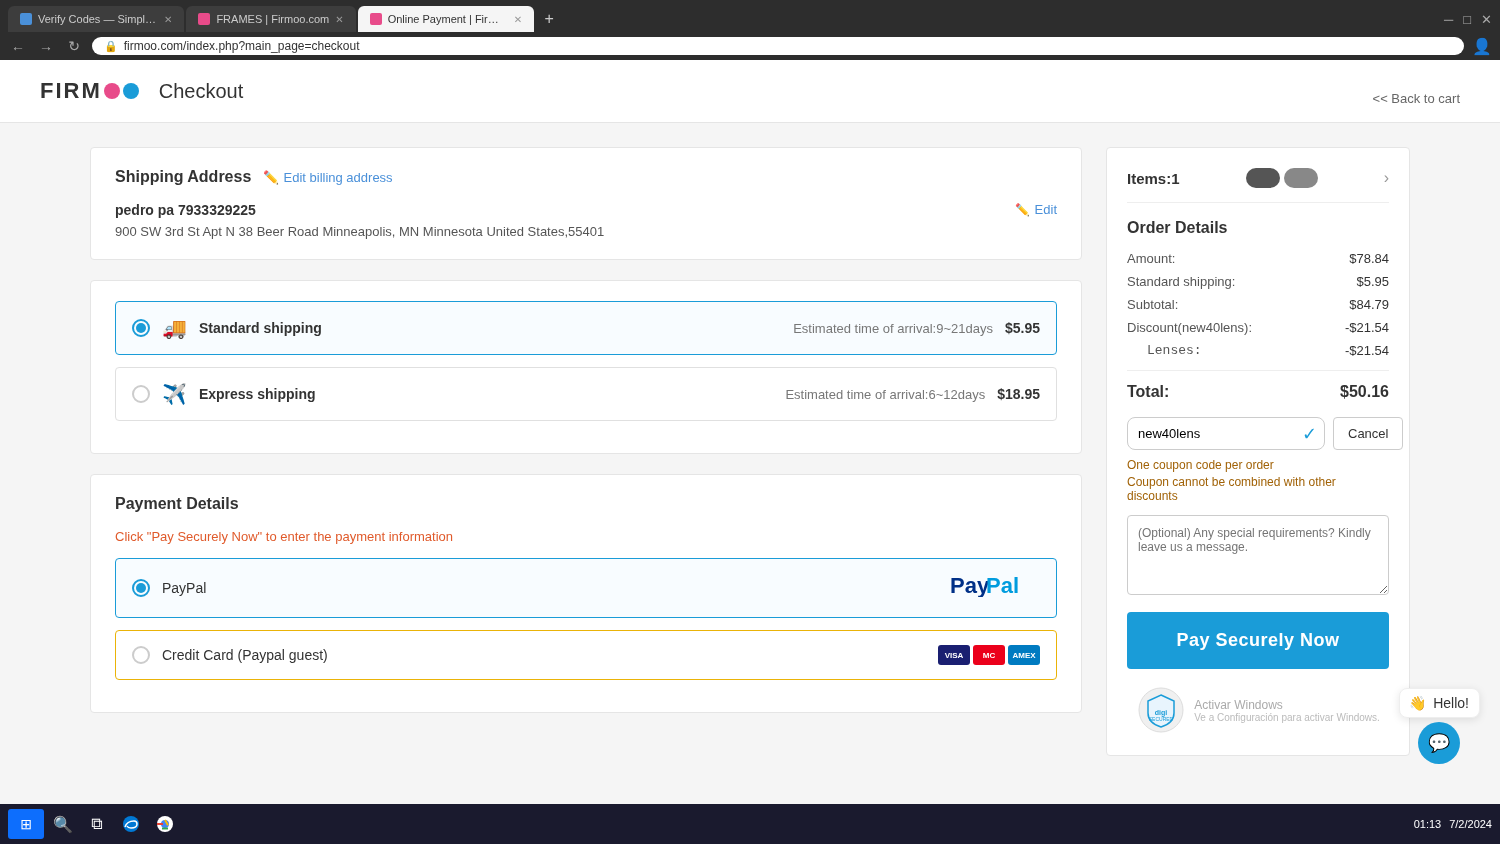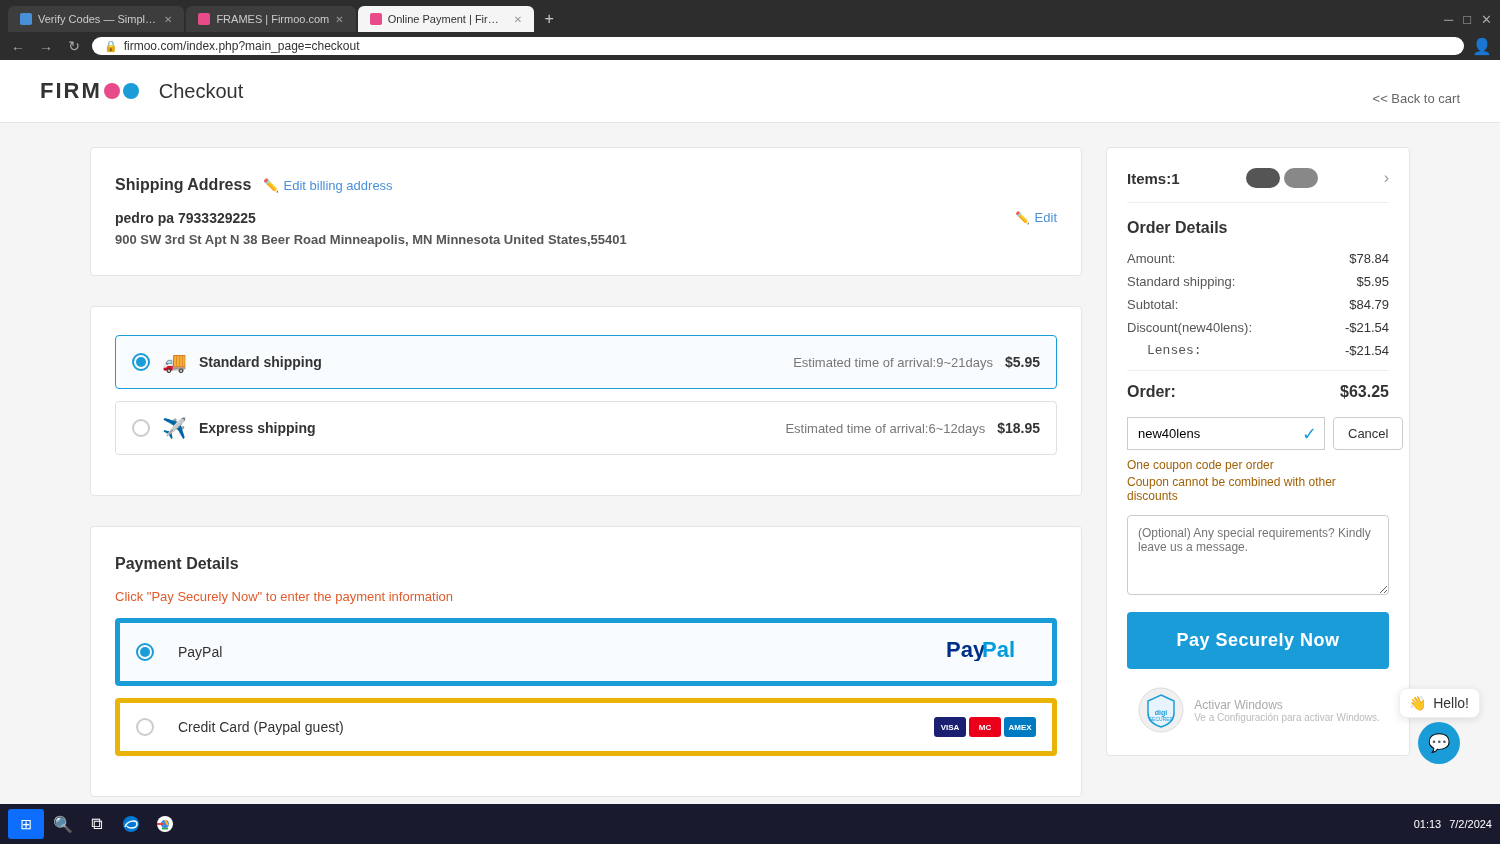--- a/index.html
+++ b/index.html
@@ -170,22 +170,22 @@
     }
 
     
     .left-col {
       flex: 1;
     }
 
     .section {
       background: #fff;
       border-radius: 4px;
-      margin-bottom: 30px;
-      padding: 28px 24px;
+      margin-bottom: 20px;
+      padding: 20px 24px;
       border: 1px solid #e5e5e5;
     }
 
     .section-header {
       display: flex;
       align-items: center;
       gap: 12px;
       margin-bottom: 16px;
     }
     .section-title {
@@ -215,21 +215,20 @@
       cursor: pointer;
     }
 
     .address-name {
       font-weight: bold;
       margin-bottom: 6px;
     }
     .address-full {
       color: #555;
       font-size: 13px;
-      font-weight: bold;
     }
     .address-edit-btn {
       float: right;
       color: #4a90d9;
       font-size: 13px;
       cursor: pointer;
       display: flex;
       align-items: center;
       gap: 4px;
     }
@@ -287,27 +286,27 @@
       font-size: 14px;
     }
 
     
     .payment-instruction {
       color: #e05a2b;
       font-size: 13px;
       margin-bottom: 14px;
     }
     .payment-option {
-      border: 5px solid #eab308;
+      border: 1px solid #eab308;
       border-radius: 4px;
       padding: 14px 16px;
       margin-bottom: 12px;
       display: flex;
       align-items: center;
-      gap: 24px;
+      gap: 12px;
       cursor: pointer;
     }
     .payment-option.selected {
       border-color: #1a9cd8;
       background: #f8fcff;
     }
     .paypal-logo {
       margin-left: auto;
       font-size: 22px;
       font-weight: bold;
@@ -395,21 +394,21 @@
     }
 
     .coupon-row {
       display: flex;
       gap: 8px;
       margin-bottom: 8px;
     }
     .coupon-input {
       flex: 1;
       border: 1px solid #ccc;
-      border-radius: 0;
+      border-radius: 8px;
       padding: 8px 10px;
       font-size: 13px;
       outline: none;
     }
     .coupon-check {
       color: #1a9cd8;
       font-size: 18px;
       display: flex;
       align-items: center;
     }
@@ -713,22 +712,22 @@
           <span class="order-row-value">-$21.54</span>
         </div>
         <div class="order-row discount-row">
           <span class="order-row-label" style="padding-left:20px;font-family:Liberation Mono, monospace;">Lenses:</span>
           <span class="order-row-value">-$21.54</span>
         </div>
 
         <hr class="divider">
 
         <div class="total-row">
-          <span>Order:</span>
-          <span>$63.25</span>
+          <span>Total:</span>
+          <span>$50.16</span>
         </div>
 
         
         <div class="coupon-row">
           <div style="flex:1;position:relative;display:flex;align-items:center;">
             <input class="coupon-input" type="text" value="new40lens" style="">
             <span class="coupon-check" style="position:absolute;right:8px;">✓</span>
           </div>
           <button class="cancel-btn">Cancel</button>
         </div>

